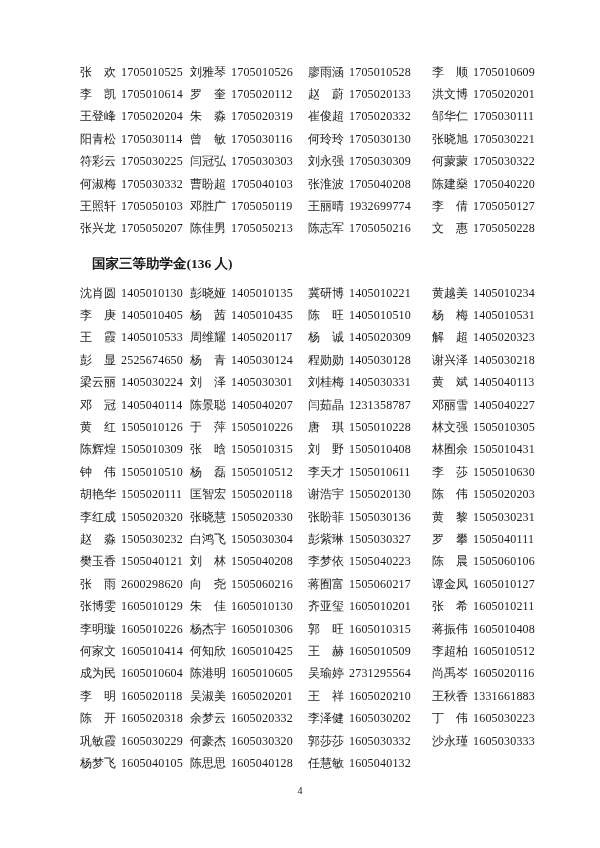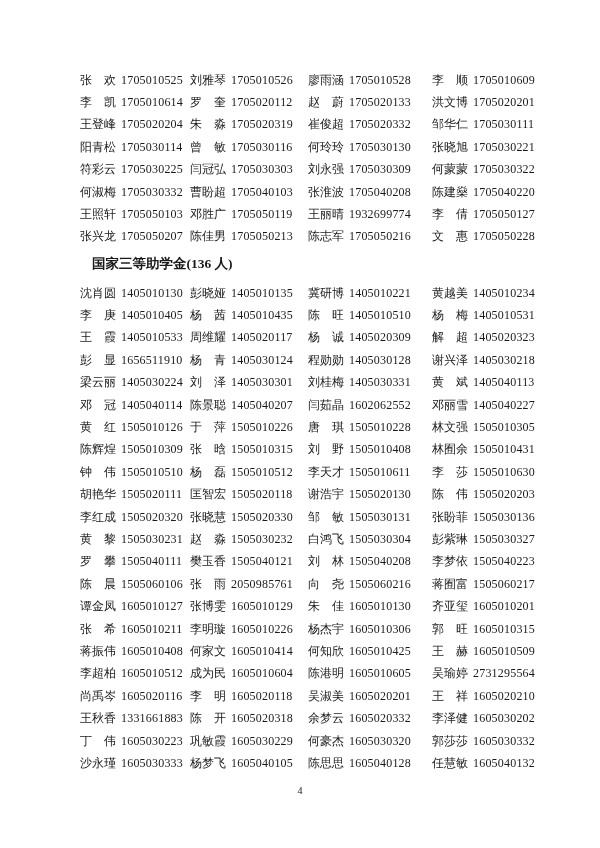--- a/index.html
+++ b/index.html
@@ -3,21 +3,21 @@
 <meta charset="utf-8">
 <style>
   html,body{margin:0;padding:0;}
   body{
     width:600px;height:848px;background:#ffffff;position:relative;overflow:hidden;
     font-family:"Liberation Serif","DejaVu Serif",serif;color:#1a1a1a;
   }
   .page{position:absolute;inset:0;background:#fff;}
   .roster{position:absolute;left:80px;display:grid;
     grid-template-columns:110px 118px 124px 1fr;grid-auto-rows:22.4px;align-items:center;}
-  .roster-top{top:69px;width:452px;}
+  .roster-top{top:61px;width:452px;}
   .roster-main{top:282px;width:452px;}
   .entry{white-space:nowrap;font-size:12px;}
   .name{display:inline-block;min-width:37px;white-space:pre;}
   .sid{margin-left:4px;letter-spacing:0.2px;}
   .section-title{position:absolute;left:80px;top:254px;font-size:13.5px;font-weight:bold;line-height:20px;padding-left:12px;}
   .page-number{position:absolute;left:0;top:785px;width:100%;text-align:center;font-size:10px;}
 </style>
 </head>
 <body>
 
@@ -66,62 +66,61 @@
       <div class="entry"><span class="name">冀研博</span><span class="sid">1405010221</span></div>
       <div class="entry"><span class="name">黄越美</span><span class="sid">1405010234</span></div>
       <div class="entry"><span class="name">李　庚</span><span class="sid">1405010405</span></div>
       <div class="entry"><span class="name">杨　茜</span><span class="sid">1405010435</span></div>
       <div class="entry"><span class="name">陈　旺</span><span class="sid">1405010510</span></div>
       <div class="entry"><span class="name">杨　梅</span><span class="sid">1405010531</span></div>
       <div class="entry"><span class="name">王　霞</span><span class="sid">1405010533</span></div>
       <div class="entry"><span class="name">周维耀</span><span class="sid">1405020117</span></div>
       <div class="entry"><span class="name">杨　诚</span><span class="sid">1405020309</span></div>
       <div class="entry"><span class="name">解　超</span><span class="sid">1405020323</span></div>
-      <div class="entry"><span class="name">彭　显</span><span class="sid">1656511910</span></div>
+      <div class="entry"><span class="name">彭　显</span><span class="sid">2525674650</span></div>
       <div class="entry"><span class="name">杨　青</span><span class="sid">1405030124</span></div>
       <div class="entry"><span class="name">程勋勋</span><span class="sid">1405030128</span></div>
       <div class="entry"><span class="name">谢兴泽</span><span class="sid">1405030218</span></div>
       <div class="entry"><span class="name">梁云丽</span><span class="sid">1405030224</span></div>
       <div class="entry"><span class="name">刘　泽</span><span class="sid">1405030301</span></div>
       <div class="entry"><span class="name">刘桂梅</span><span class="sid">1405030331</span></div>
       <div class="entry"><span class="name">黄　斌</span><span class="sid">1405040113</span></div>
       <div class="entry"><span class="name">邓　冠</span><span class="sid">1405040114</span></div>
       <div class="entry"><span class="name">陈景聪</span><span class="sid">1405040207</span></div>
-      <div class="entry"><span class="name">闫茹晶</span><span class="sid">1602062552</span></div>
+      <div class="entry"><span class="name">闫茹晶</span><span class="sid">1231358787</span></div>
       <div class="entry"><span class="name">邓丽雪</span><span class="sid">1405040227</span></div>
       <div class="entry"><span class="name">黄　红</span><span class="sid">1505010126</span></div>
       <div class="entry"><span class="name">于　萍</span><span class="sid">1505010226</span></div>
       <div class="entry"><span class="name">唐　琪</span><span class="sid">1505010228</span></div>
       <div class="entry"><span class="name">林文强</span><span class="sid">1505010305</span></div>
       <div class="entry"><span class="name">陈辉煌</span><span class="sid">1505010309</span></div>
       <div class="entry"><span class="name">张　晗</span><span class="sid">1505010315</span></div>
       <div class="entry"><span class="name">刘　野</span><span class="sid">1505010408</span></div>
       <div class="entry"><span class="name">林囿余</span><span class="sid">1505010431</span></div>
       <div class="entry"><span class="name">钟　伟</span><span class="sid">1505010510</span></div>
       <div class="entry"><span class="name">杨　磊</span><span class="sid">1505010512</span></div>
       <div class="entry"><span class="name">李天才</span><span class="sid">1505010611</span></div>
       <div class="entry"><span class="name">李　莎</span><span class="sid">1505010630</span></div>
       <div class="entry"><span class="name">胡艳华</span><span class="sid">1505020111</span></div>
       <div class="entry"><span class="name">匡智宏</span><span class="sid">1505020118</span></div>
       <div class="entry"><span class="name">谢浩宇</span><span class="sid">1505020130</span></div>
       <div class="entry"><span class="name">陈　伟</span><span class="sid">1505020203</span></div>
       <div class="entry"><span class="name">李红成</span><span class="sid">1505020320</span></div>
       <div class="entry"><span class="name">张晓慧</span><span class="sid">1505020330</span></div>
-      <div class="entry"><span class="name">邹　敏</span><span class="sid">1505030131</span></div>
       <div class="entry"><span class="name">张盼菲</span><span class="sid">1505030136</span></div>
       <div class="entry"><span class="name">黄　黎</span><span class="sid">1505030231</span></div>
       <div class="entry"><span class="name">赵　淼</span><span class="sid">1505030232</span></div>
       <div class="entry"><span class="name">白鸿飞</span><span class="sid">1505030304</span></div>
       <div class="entry"><span class="name">彭紫琳</span><span class="sid">1505030327</span></div>
       <div class="entry"><span class="name">罗　攀</span><span class="sid">1505040111</span></div>
       <div class="entry"><span class="name">樊玉香</span><span class="sid">1505040121</span></div>
       <div class="entry"><span class="name">刘　林</span><span class="sid">1505040208</span></div>
       <div class="entry"><span class="name">李梦依</span><span class="sid">1505040223</span></div>
       <div class="entry"><span class="name">陈　晨</span><span class="sid">1505060106</span></div>
-      <div class="entry"><span class="name">张　雨</span><span class="sid">2050985761</span></div>
+      <div class="entry"><span class="name">张　雨</span><span class="sid">2600298620</span></div>
       <div class="entry"><span class="name">向　尧</span><span class="sid">1505060216</span></div>
       <div class="entry"><span class="name">蒋囿富</span><span class="sid">1505060217</span></div>
       <div class="entry"><span class="name">谭金凤</span><span class="sid">1605010127</span></div>
       <div class="entry"><span class="name">张博雯</span><span class="sid">1605010129</span></div>
       <div class="entry"><span class="name">朱　佳</span><span class="sid">1605010130</span></div>
       <div class="entry"><span class="name">齐亚玺</span><span class="sid">1605010201</span></div>
       <div class="entry"><span class="name">张　希</span><span class="sid">1605010211</span></div>
       <div class="entry"><span class="name">李明璇</span><span class="sid">1605010226</span></div>
       <div class="entry"><span class="name">杨杰宇</span><span class="sid">1605010306</span></div>
       <div class="entry"><span class="name">郭　旺</span><span class="sid">1605010315</span></div>

